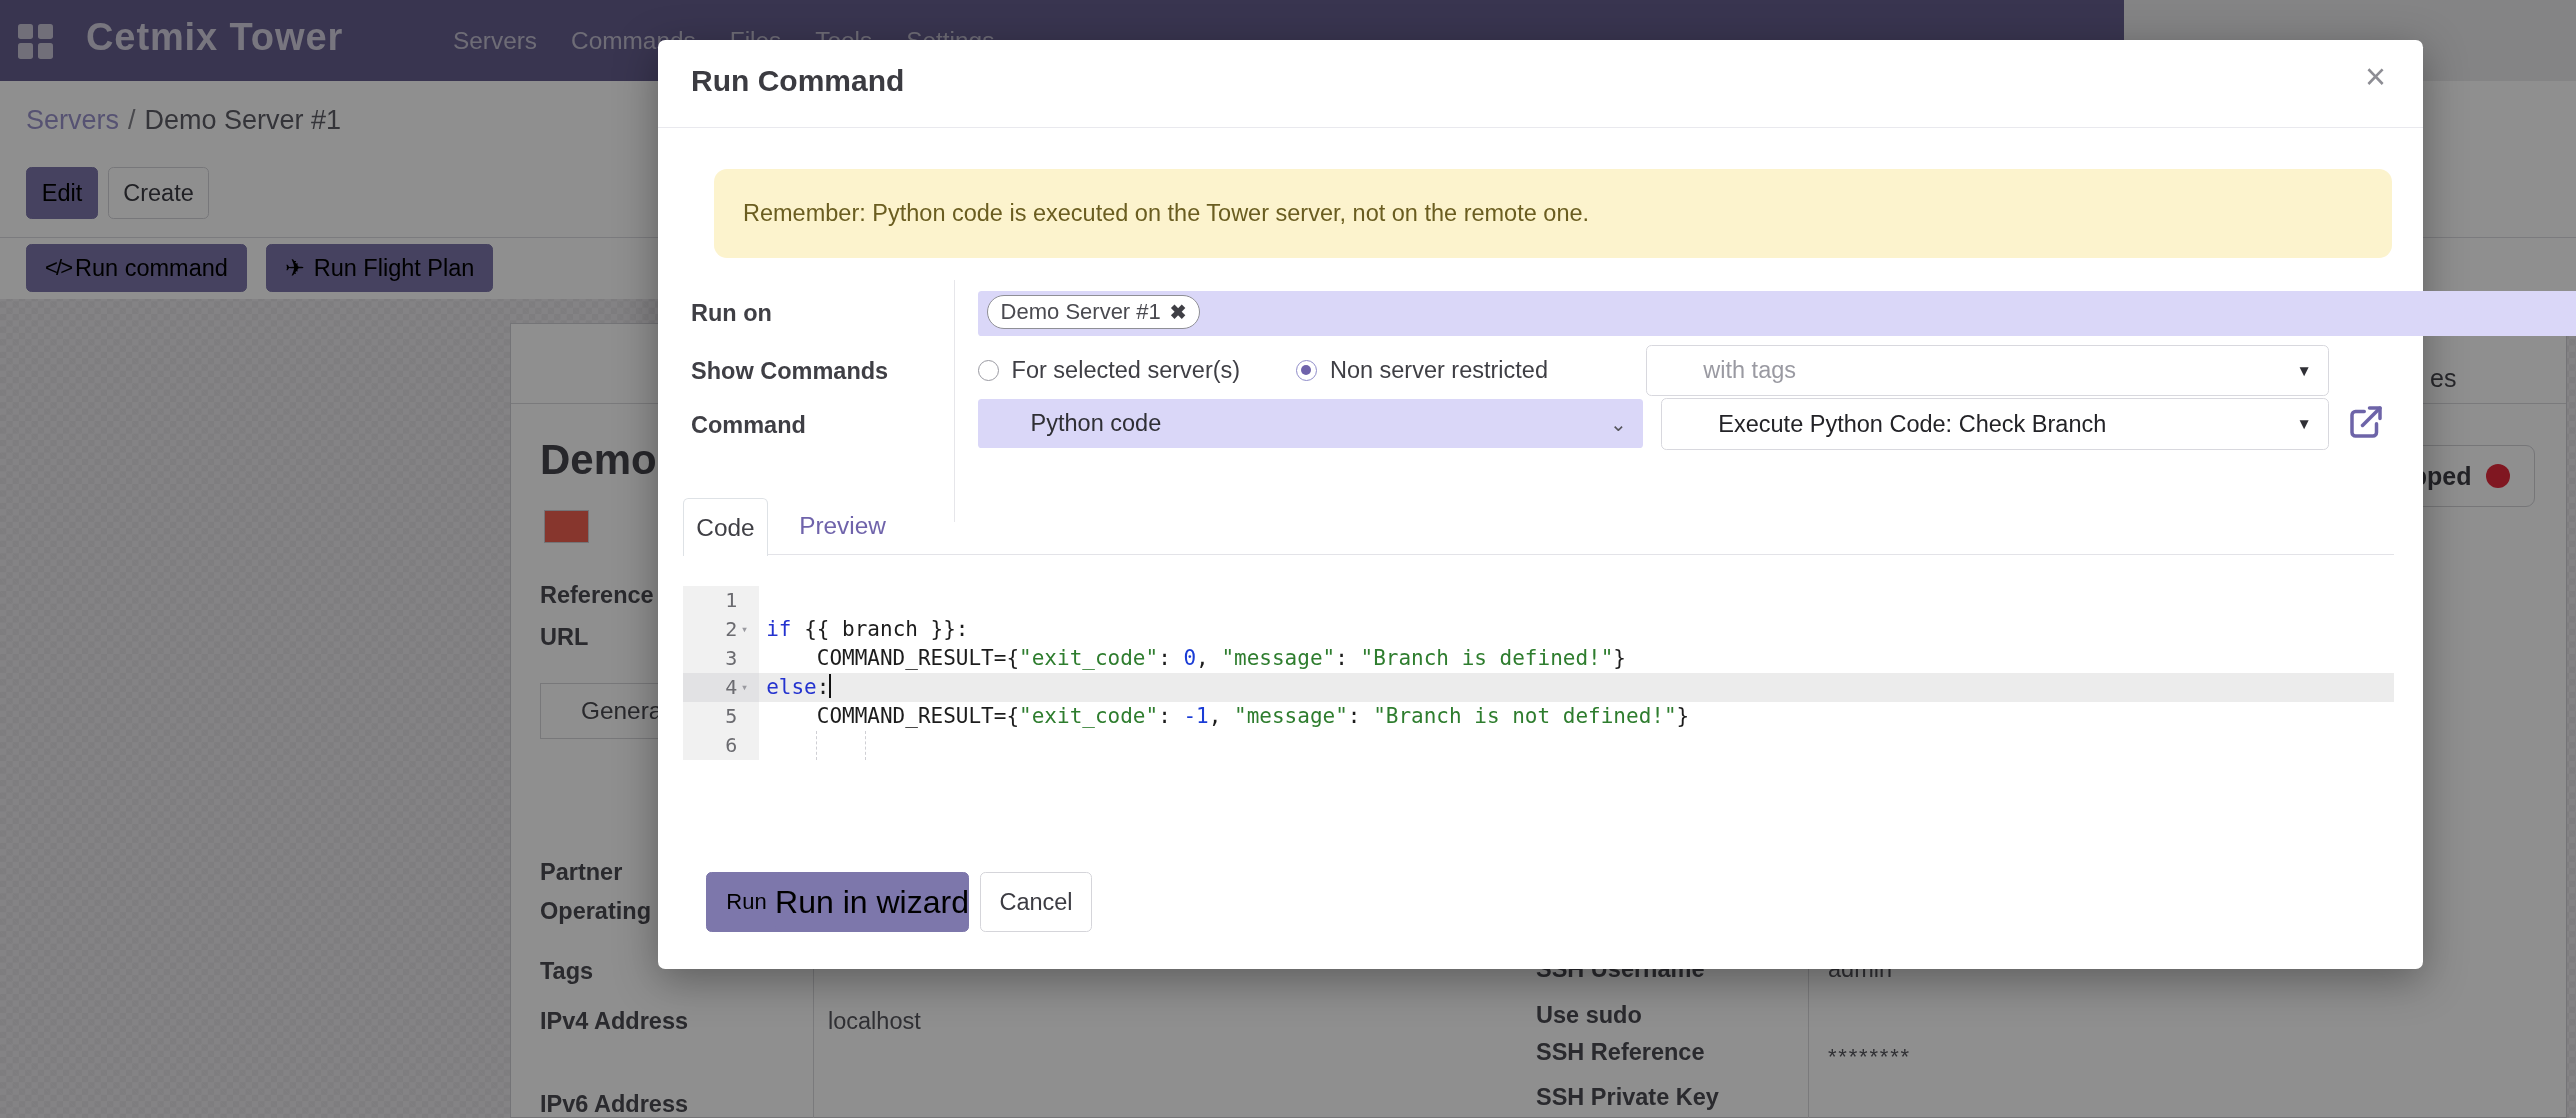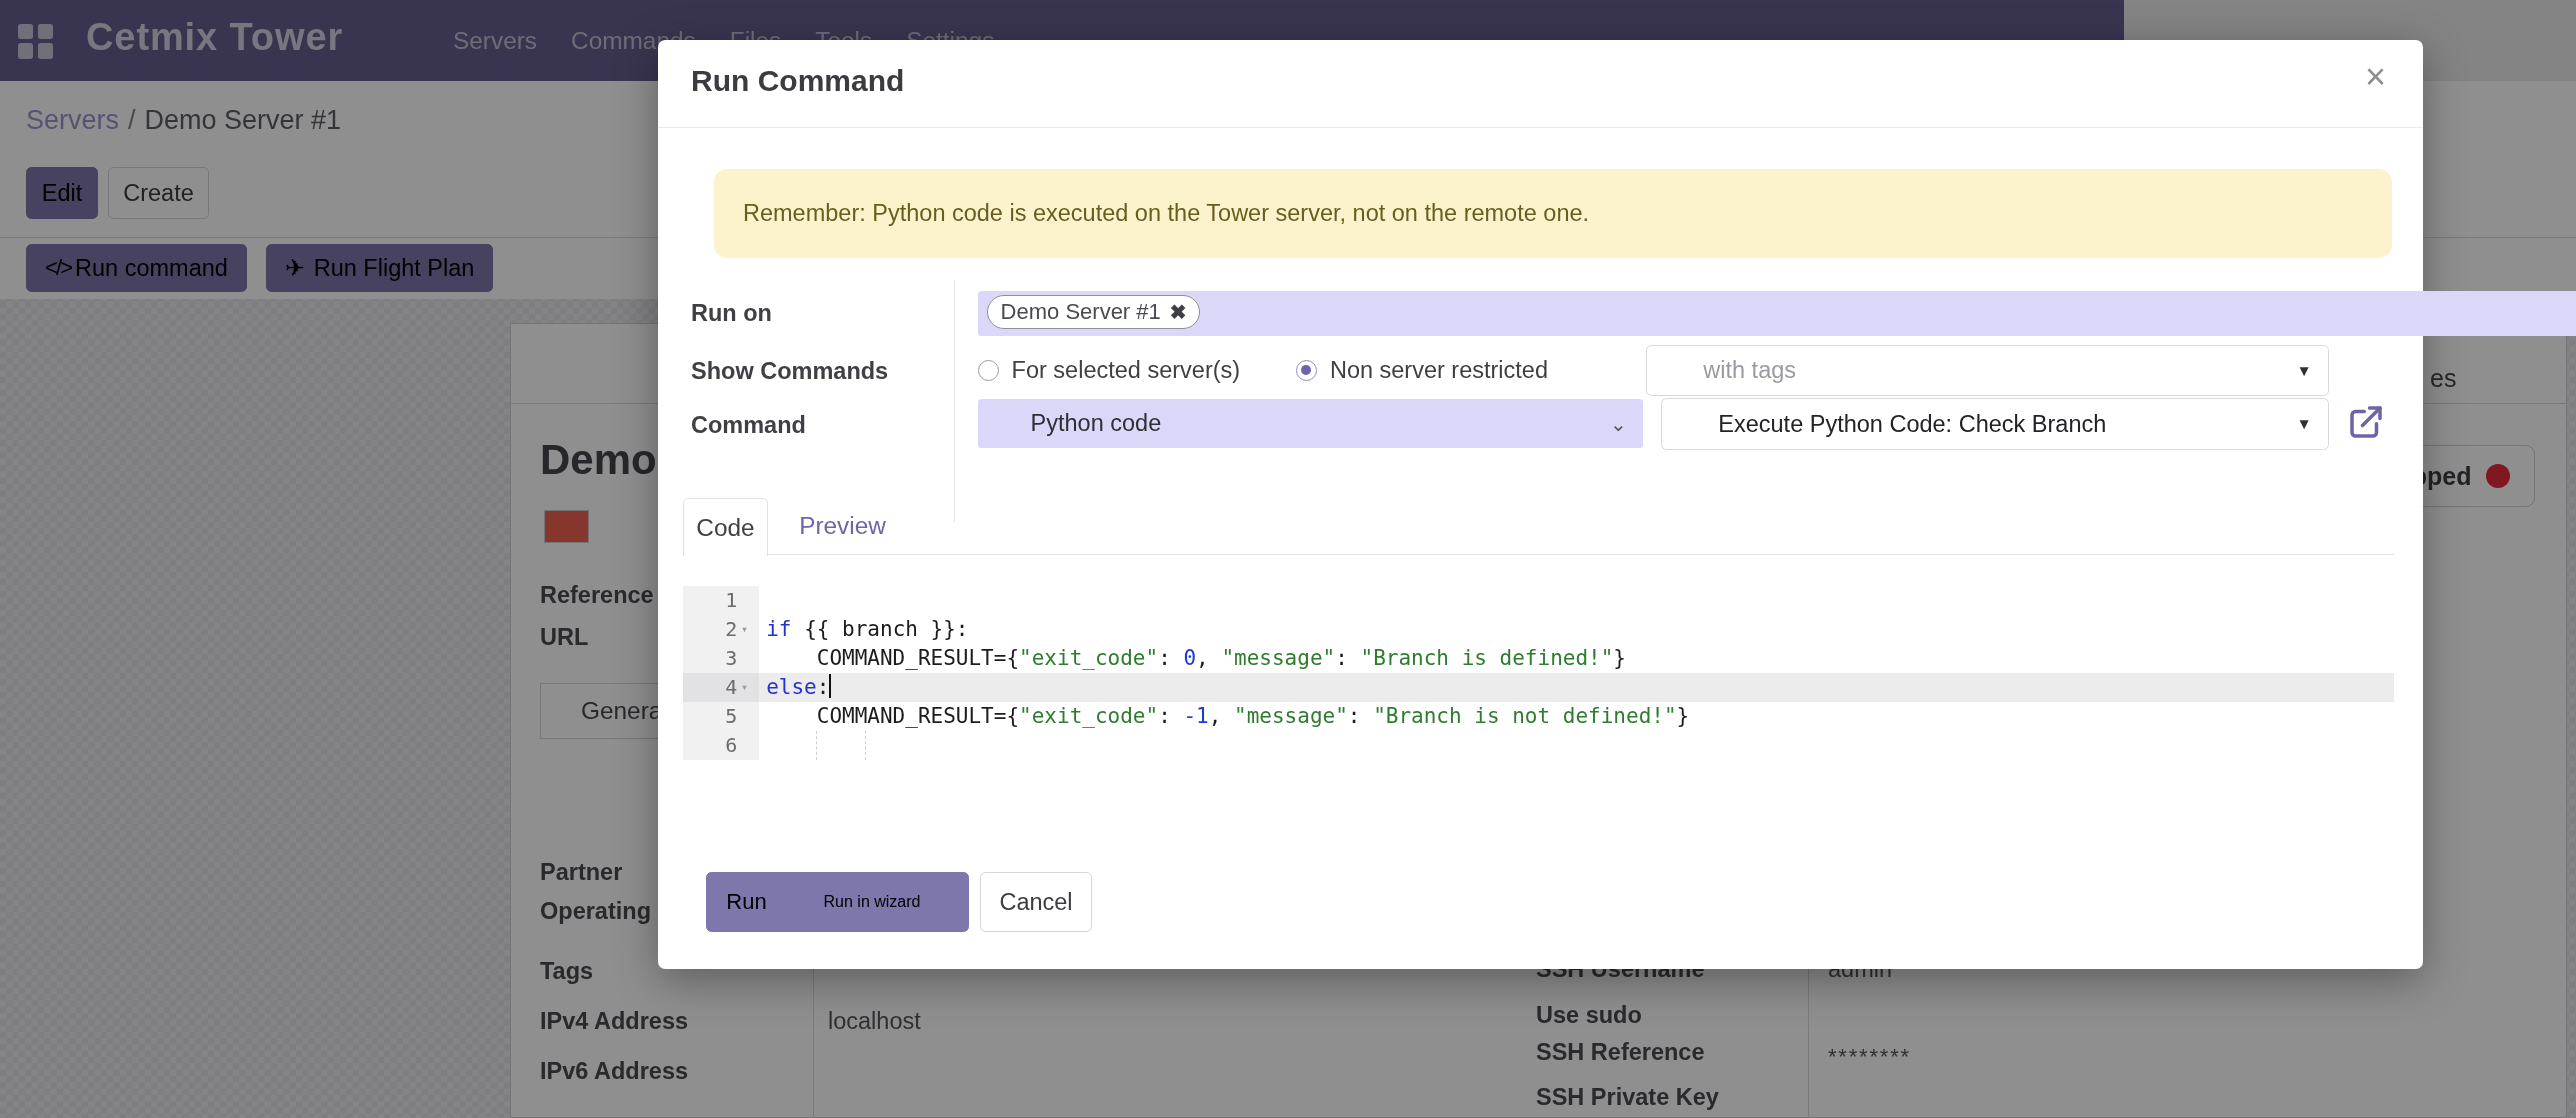--- a/index.html
+++ b/index.html
@@ -153,21 +153,21 @@
     <div class="flabel" style="left:29px;top:258px;">Reference</div>
     <div class="flabel" style="left:29px;top:300px;">URL</div>
     <div class="tab-general">General</div>
 
     <div class="vdiv" style="left:302px;top:526px;height:269px;"></div>
     <div class="flabel" style="left:29px;top:535px;">Partner</div>
     <div class="flabel" style="left:29px;top:574px;">Operating System</div>
     <div class="flabel" style="left:29px;top:634px;">Tags</div>
     <div class="flabel" style="left:29px;top:684px;">IPv4 Address</div>
     <div class="fvalue" style="left:317px;top:684px;">localhost</div>
-    <div class="flabel" style="left:29px;top:734px;">IPv6 Address</div>
+    <div class="flabel" style="left:29px;top:767px;">IPv6 Address</div>
 
     <div class="vdiv" style="left:1297px;top:506px;height:289px;"></div>
     <div class="flabel" style="left:1025px;top:632px;">SSH Username</div>
     <div class="fvalue" style="left:1317px;top:632px;">admin</div>
     <div class="flabel" style="left:1025px;top:678px;">Use sudo</div>
     <div class="flabel" style="left:1025px;top:715px;">SSH Reference</div>
     <div class="fvalue" style="left:1317px;top:720px;font-size:22px;letter-spacing:1.8px;">********</div>
     <div class="flabel" style="left:1025px;top:760px;">SSH Private Key</div>
   </div>
 
@@ -284,18 +284,18 @@
             <span class="lnum">6</span>
             <span class="fold"></span>
           </div>
           <span class="guide" style="left: 133px;"></span>
           <span class="guide" style="left: 182px;"></span>
           <div class="ecode"></div>
         </div>
       </div>
 
     <div class="btn btn-primary m-run" style="font-size:22px;margin-left:23px;">Run</div>
-    <div class="btn btn-primary m-wiz" style="font-size:16px;">Run in wizard</div>
+    <div class="btn btn-primary m-wiz" style="font-size:32px;">Run in wizard</div>
     <div class="btn btn-outline m-cancel">Cancel</div>
   </div>
 
 </div>
 
 
 </body></html>

